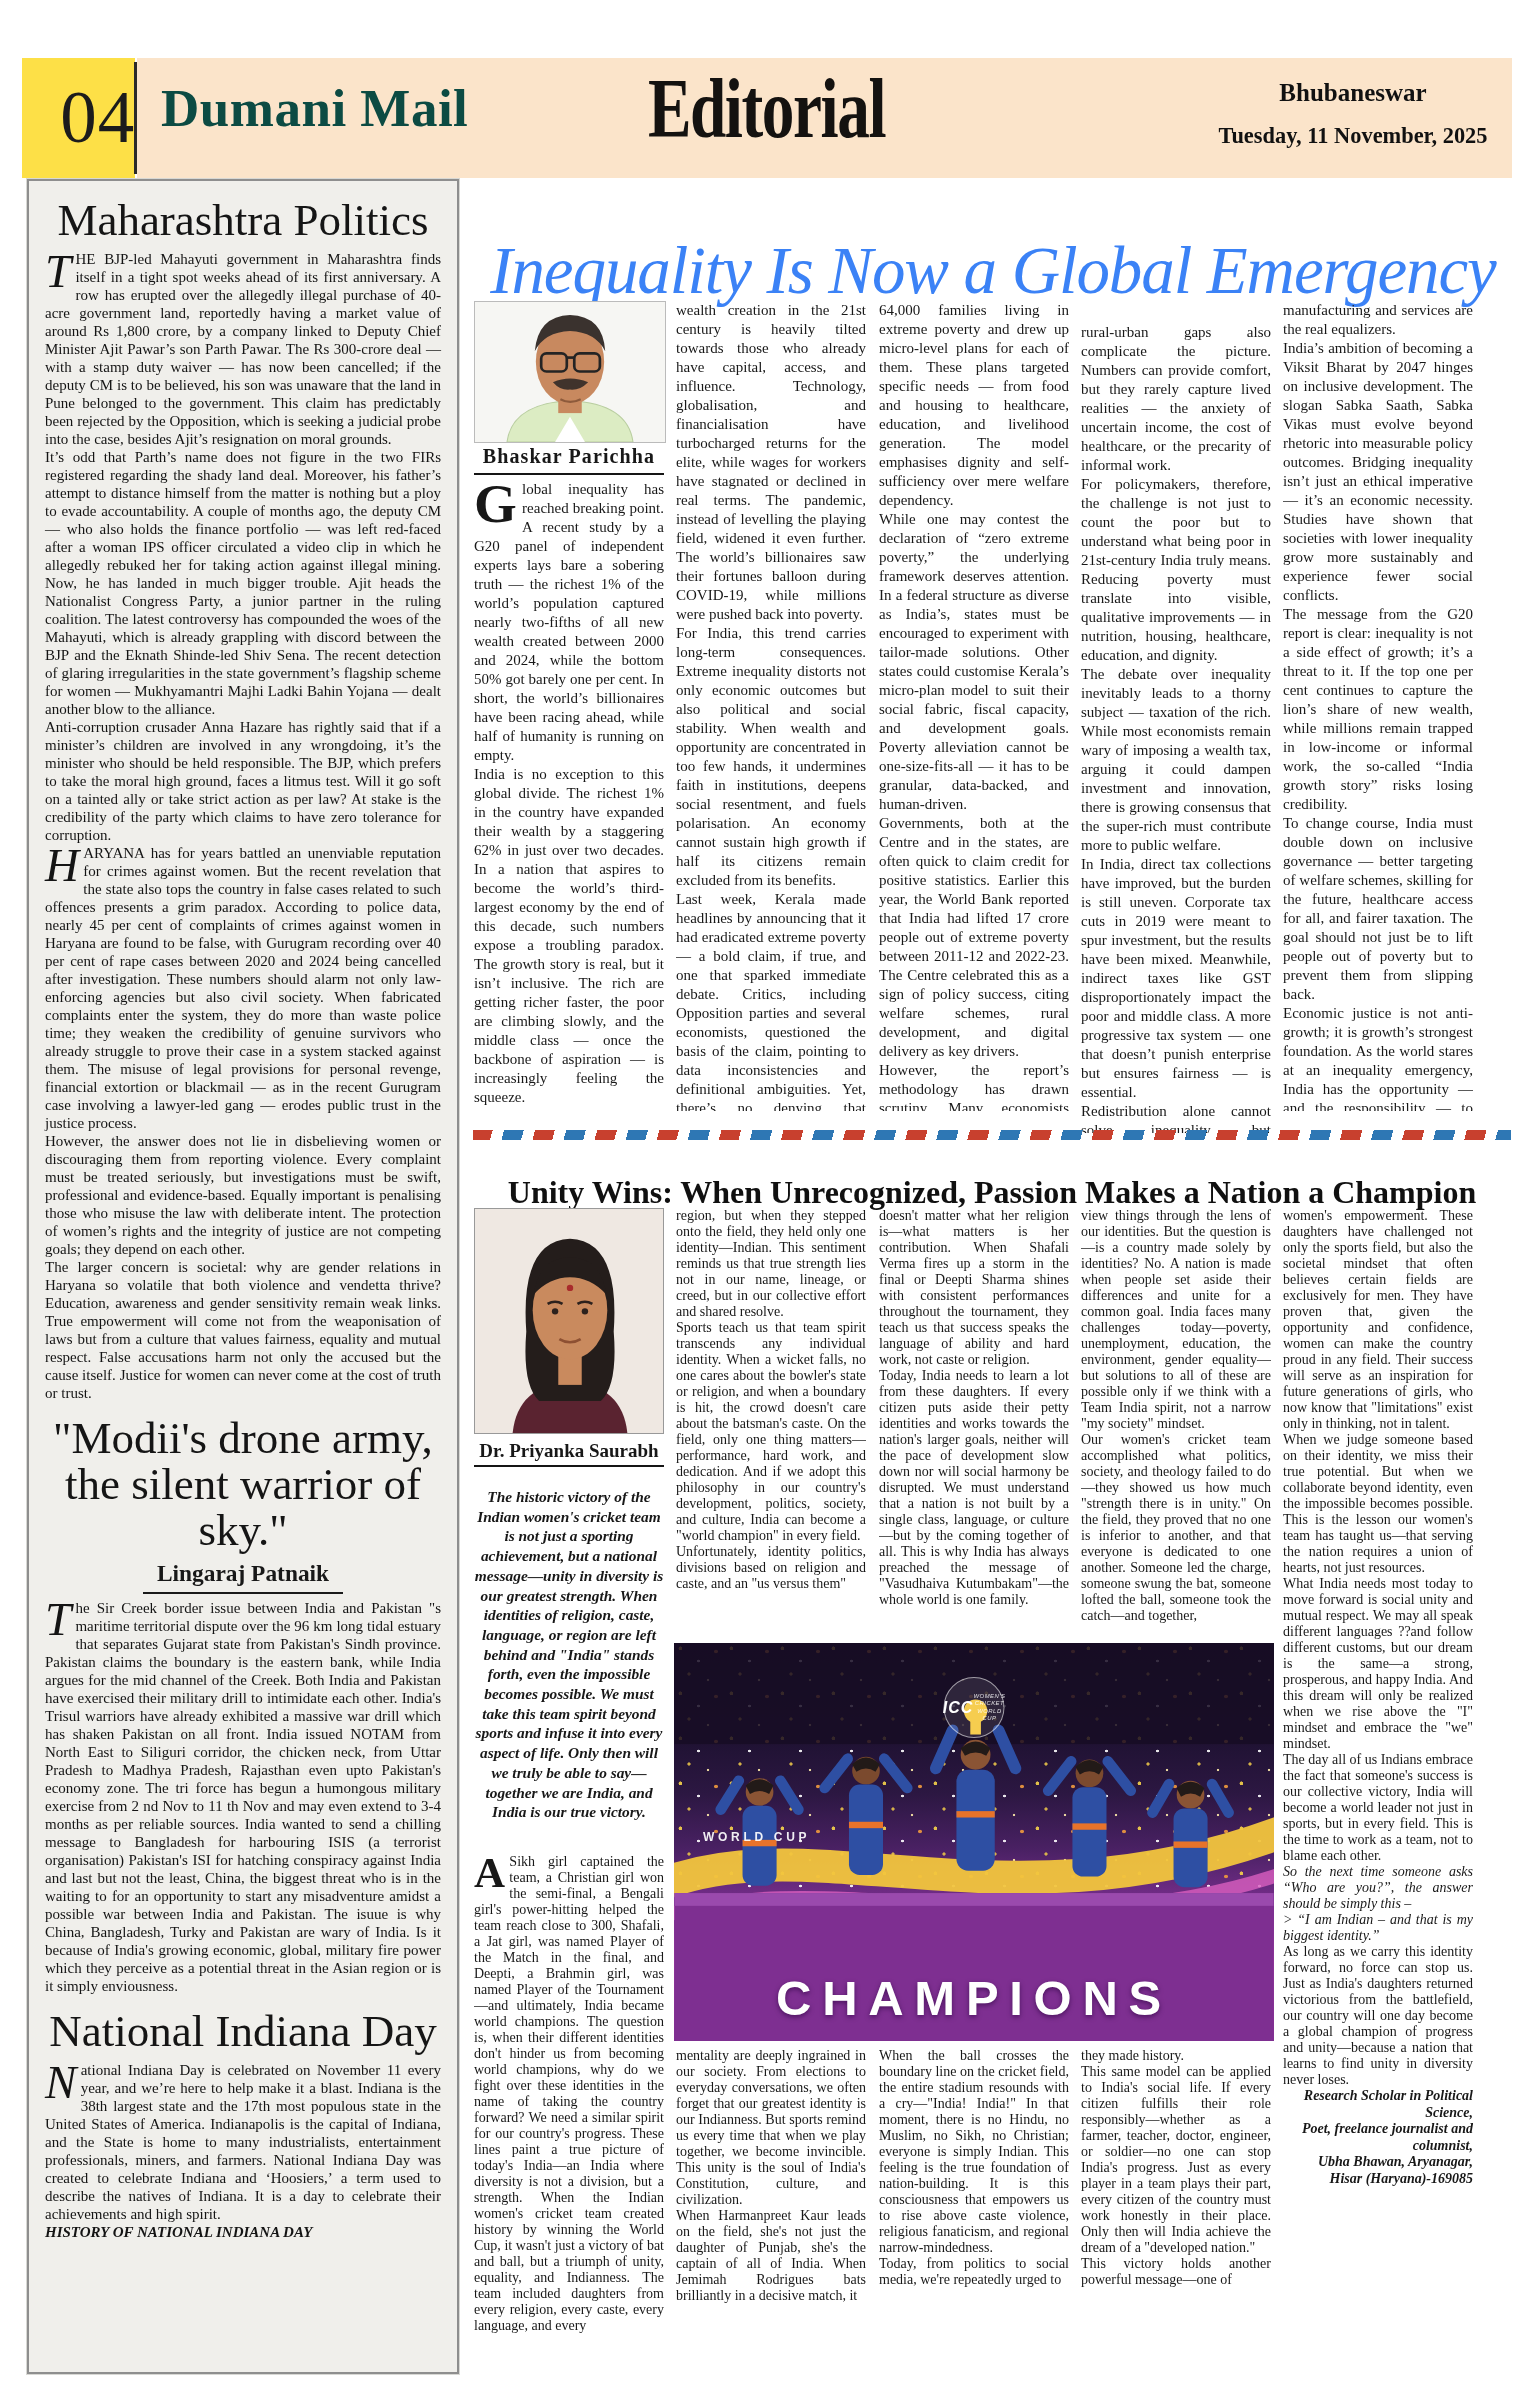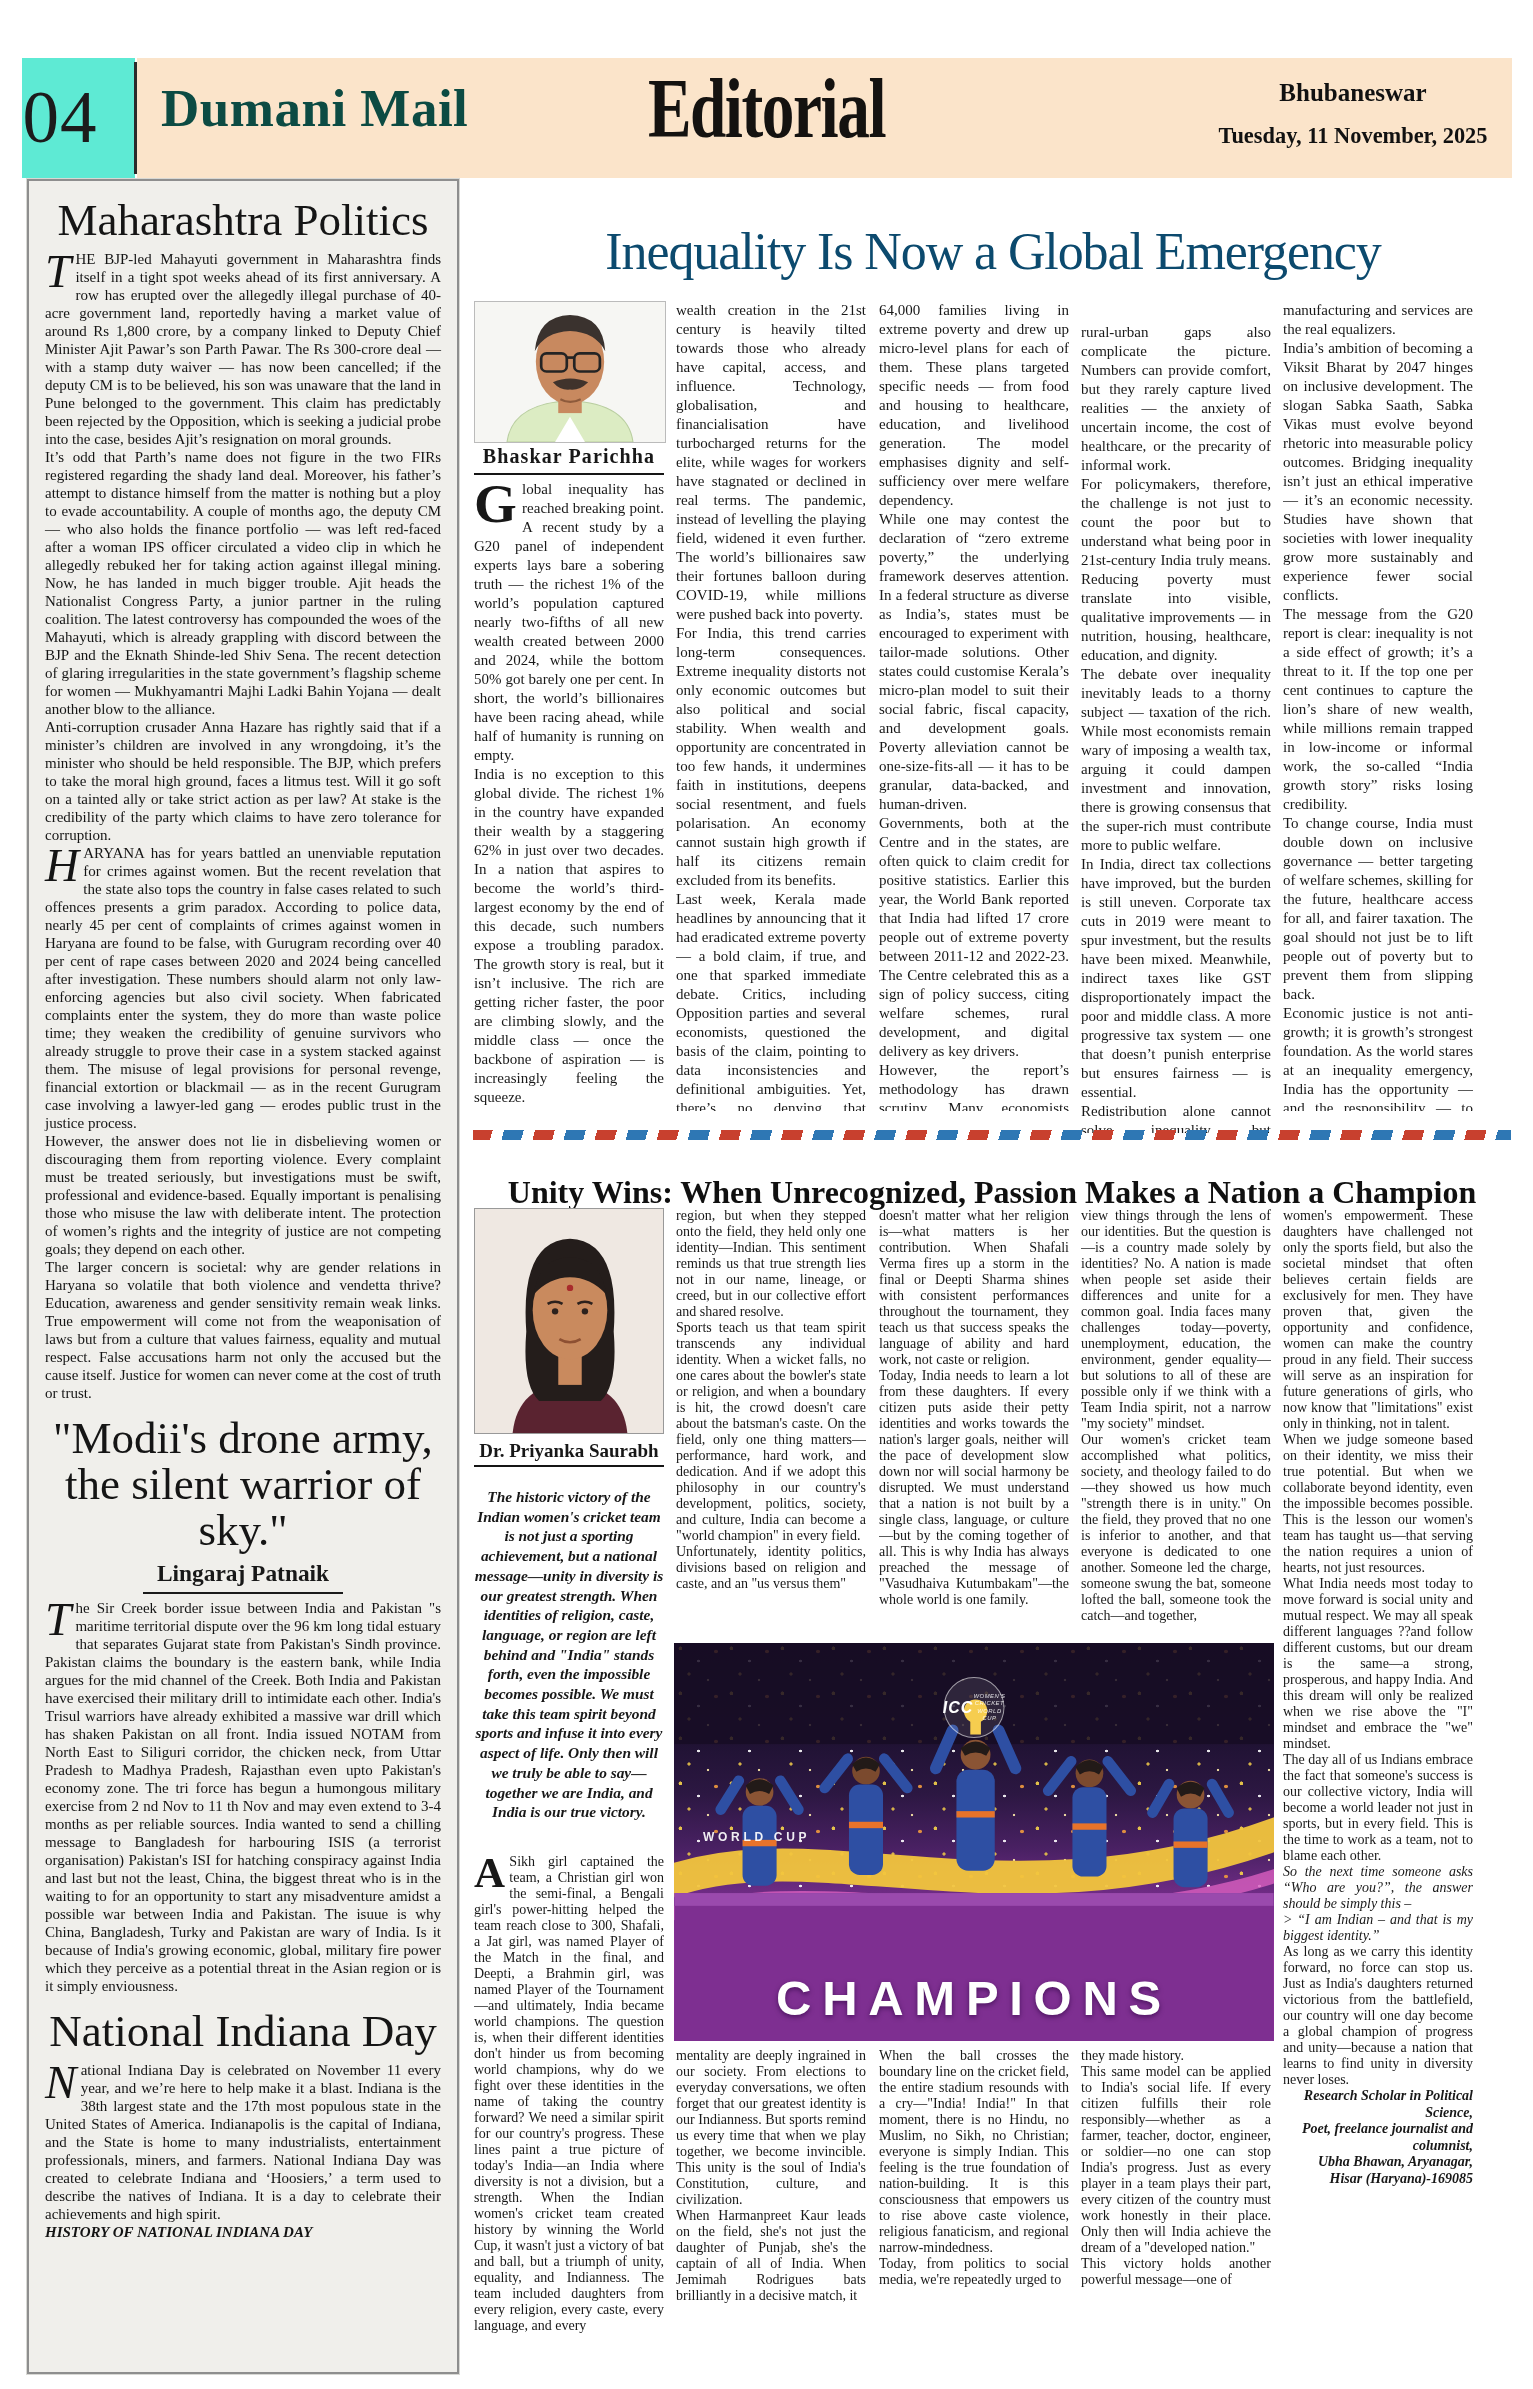--- a/index.html
+++ b/index.html
@@ -1,22 +1,22 @@
 <!DOCTYPE html>
 <html style="font-size:8.5px"><head>
 <meta charset="utf-8">
 <style>
   html,body{margin:0;padding:0;background:#888;}
   .page{position:relative;width:1533px;height:2389px;background:#ffffff;
         font-family:"Liberation Serif", serif;color:#181818;overflow:hidden;}
 
   
   .hdr-band{position:absolute;left:137px;top:58px;width:1375px;height:120px;background:#fbe4ca;}
-  .hdr-numbox{position:absolute;left:22.4px;top:58px;width:113px;height:120px;background:#5eead4;
-              display:flex;align-items:center;justify-content:flex-start;}
+  .hdr-numbox{position:absolute;left:22.4px;top:58px;width:113px;height:120px;background:#fde047;
+              display:flex;align-items:center;justify-content:flex-end;}
   .hdr-num{font-size:73px;font-weight:400;color:#1c1c1c;letter-spacing:1.1px;}
   .hdr-vline{position:absolute;left:134px;top:62px;width:2.7px;height:112px;background:#2b2b2b;}
   .masthead{position:absolute;left:161px;top:78px;font-size:53px;font-weight:bold;color:#0c4b43;letter-spacing:0.5px;}
   .section-title{position:absolute;left:580px;top:60px;width:373px;text-align:center;
                  font-size:71px;font-weight:bold;color:#141210;letter-spacing:-1.6px;
                  transform:scale(.92,1.2);transform-origin:center top;}
   .hdr-right{position:absolute;left:1209px;top:79px;width:288px;text-align:center;color:#111;}
   .hdr-city{font-size:25px;font-weight:bold;}
   .hdr-date{font-size:22.4px;font-weight:bold;margin-top:16px;}
 
@@ -29,22 +29,22 @@
   .leftbox h2.mt{margin-top:14px;}
   .leftbox p{margin:0;font-size:15px;line-height:18px;text-align:justify;color:#141414;}
   .byline-wrap{text-align:center;margin:3.2px 0 5.3px 0;}
   .byline{display:inline-block;font-size:23.4px;font-weight:bold;padding:0 14px 4.3px 14px;
           border-bottom:2.1px solid #1a1a1a;}
   .subhead{font-size:16px;font-weight:bold;font-style:italic;margin:1.1px 0;}
   .dcl{float:left;font-style:italic;font-size:47px;line-height:35px;padding:3.2px 4.3px 0 0;font-weight:500;}
 
   
   .main-headline{position:absolute;left:472px;top:187px;width:1042px;text-align:center;
-                 font-size:52px;letter-spacing:-1.1px;white-space:nowrap;
-                 color:#0c4a6e;font-weight:500;}
+                 font-style:italic;font-size:67px;letter-spacing:-1.1px;white-space:nowrap;
+                 color:#3b82f6;font-weight:500;}
   .mcol{position:absolute;width:190px;overflow:hidden;}
   .mcol p{margin:0;font-size:15px;line-height:19px;text-align:justify;}
   .dcr{float:left;font-size:55px;line-height:44px;padding:2.1px 5.3px 0 0;font-weight:bold;}
   .author-photo{position:absolute;left:474px;top:301px;width:190px;height:140px;background:#f5f5f2;
                 border:0.5px solid #bbb;overflow:hidden;}
   .author-name{position:absolute;left:474px;top:445px;width:190px;text-align:center;
                font-size:20px;font-weight:bold;letter-spacing:1.1px;}
   .author-rule{position:absolute;left:474px;top:473px;width:190px;height:2.1px;background:#151515;}
 
   

